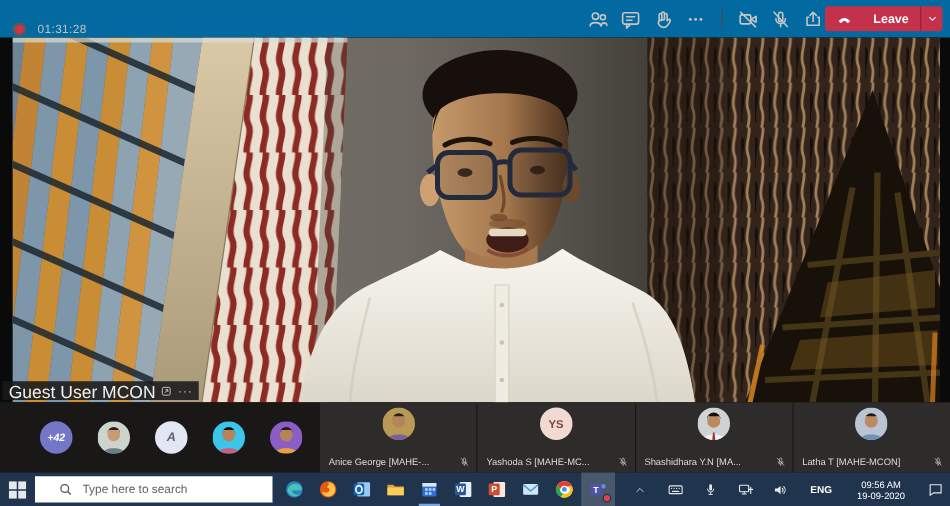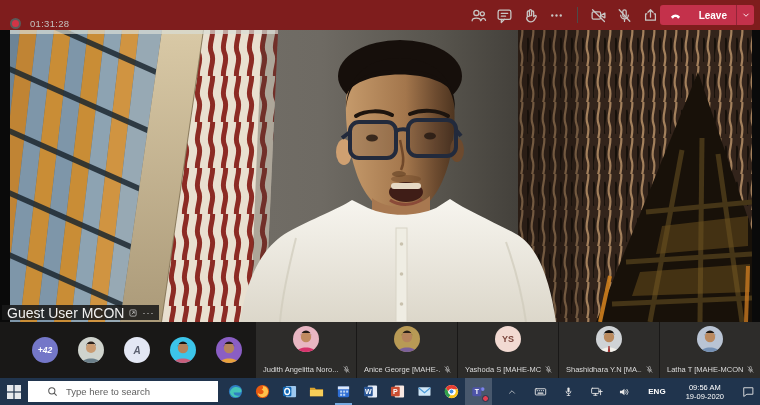--- a/index.html
+++ b/index.html
@@ -1,20 +1,20 @@
 <!DOCTYPE html>
 <html><head>
 <meta charset="utf-8">
 <style>
   html,body{margin:0;padding:0;background:#000;}
   *{box-sizing:border-box;font-family:"Liberation Sans",sans-serif;}
   .screen{position:relative;width:760px;height:405px;overflow:hidden;background:#0a0a0a;}
 
   
-  .topbar{position:absolute;top:0;left:0;width:760px;height:46px;background:#7f1d1d;display:flex;align-items:center;}
+  .topbar{position:absolute;top:0;left:0;width:760px;height:46px;background:#0369a1;display:flex;align-items:center;}
   .rec-group{display:flex;align-items:center;margin-left:10px;gap:9px;}
   .rec-dot{width:11px;height:11px;border-radius:50%;background:#d13447;border:2px solid #5a5a5a;}
   .timer{color:#c3c1bf;font-size:9.5px;letter-spacing:.3px;}
   .controls{position:absolute;left:470px;top:0;height:30px;display:flex;align-items:center;gap:9px;}
   .tb-btn{width:17px;height:17px;display:flex;align-items:center;justify-content:center;cursor:pointer;}
   .tb-btn svg{stroke:#c8c6c4;fill:none;stroke-width:1.2;stroke-linecap:round;stroke-linejoin:round;}
   .tb-divider{width:1px;height:16px;background:#4d4b49;margin:0 3px;}
   .leave-btn{position:absolute;right:6px;top:5px;height:20px;display:flex;border-radius:3px;overflow:hidden;background:#c4314b;}
   .leave-main{display:flex;align-items:center;gap:5px;padding:0 9px;cursor:pointer;}
   .leave-main svg{fill:#fff;}
@@ -293,38 +293,20 @@
           <path d="M7.6,10 a5.4,5.4 0 0 1 10.8,0 l-1,-3 h-8.8 Z" fill="#231a14"></path>
             <path d="M4,26 c0,-6 18,-6 18,0 Z" fill="#e8a23c"></path>
         </svg>
       </div>
     </div>
 
     <div class="tiles">
       <div class="tile">
         <div class="avatar">
           <svg width="26" height="26" viewBox="0 0 26 26">
-            <rect width="26" height="26" fill="#e8b6c2"></rect>
-              <circle cx="13" cy="11" r="5.2" fill="#c08a60"></circle>
-            <path d="M7.6,10 a5.4,5.4 0 0 1 10.8,0 l-1,-3 h-8.8 Z" fill="#241a16"></path>
-              <path d="M4,26 c0,-6 18,-6 18,0 Z" fill="#d6336c"></path>
-          </svg>
-        </div>
-        <div class="name-row">
-          <span class="nm">Judith Angelitta Noro...</span>
-          <svg width="9" height="9" viewBox="0 0 16 16">
-            <rect x="6.4" y="2.6" width="3.2" height="7" rx="1.6"></rect>
-              <path d="M4.4,7.6 a3.6,3.6 0 0 0 7.2,0 M8,11.4 v2.2"></path>
-              <path d="M3,2.6 L13,13.4"></path>
-          </svg>
-        </div>
-      </div>
-      <div class="tile">
-        <div class="avatar">
-          <svg width="26" height="26" viewBox="0 0 26 26">
             <rect width="26" height="26" fill="#b89a55"></rect>
               <circle cx="13" cy="11" r="5.2" fill="#b5835c"></circle>
             <path d="M7.6,10 a5.4,5.4 0 0 1 10.8,0 l-1,-3 h-8.8 Z" fill="#2a2018"></path>
               <path d="M4,26 c0,-6 18,-6 18,0 Z" fill="#7a5f9a"></path>
           </svg>
         </div>
         <div class="name-row">
           <span class="nm">Anice George [MAHE-...</span>
           <svg width="9" height="9" viewBox="0 0 16 16">
             <rect x="6.4" y="2.6" width="3.2" height="7" rx="1.6"></rect>

